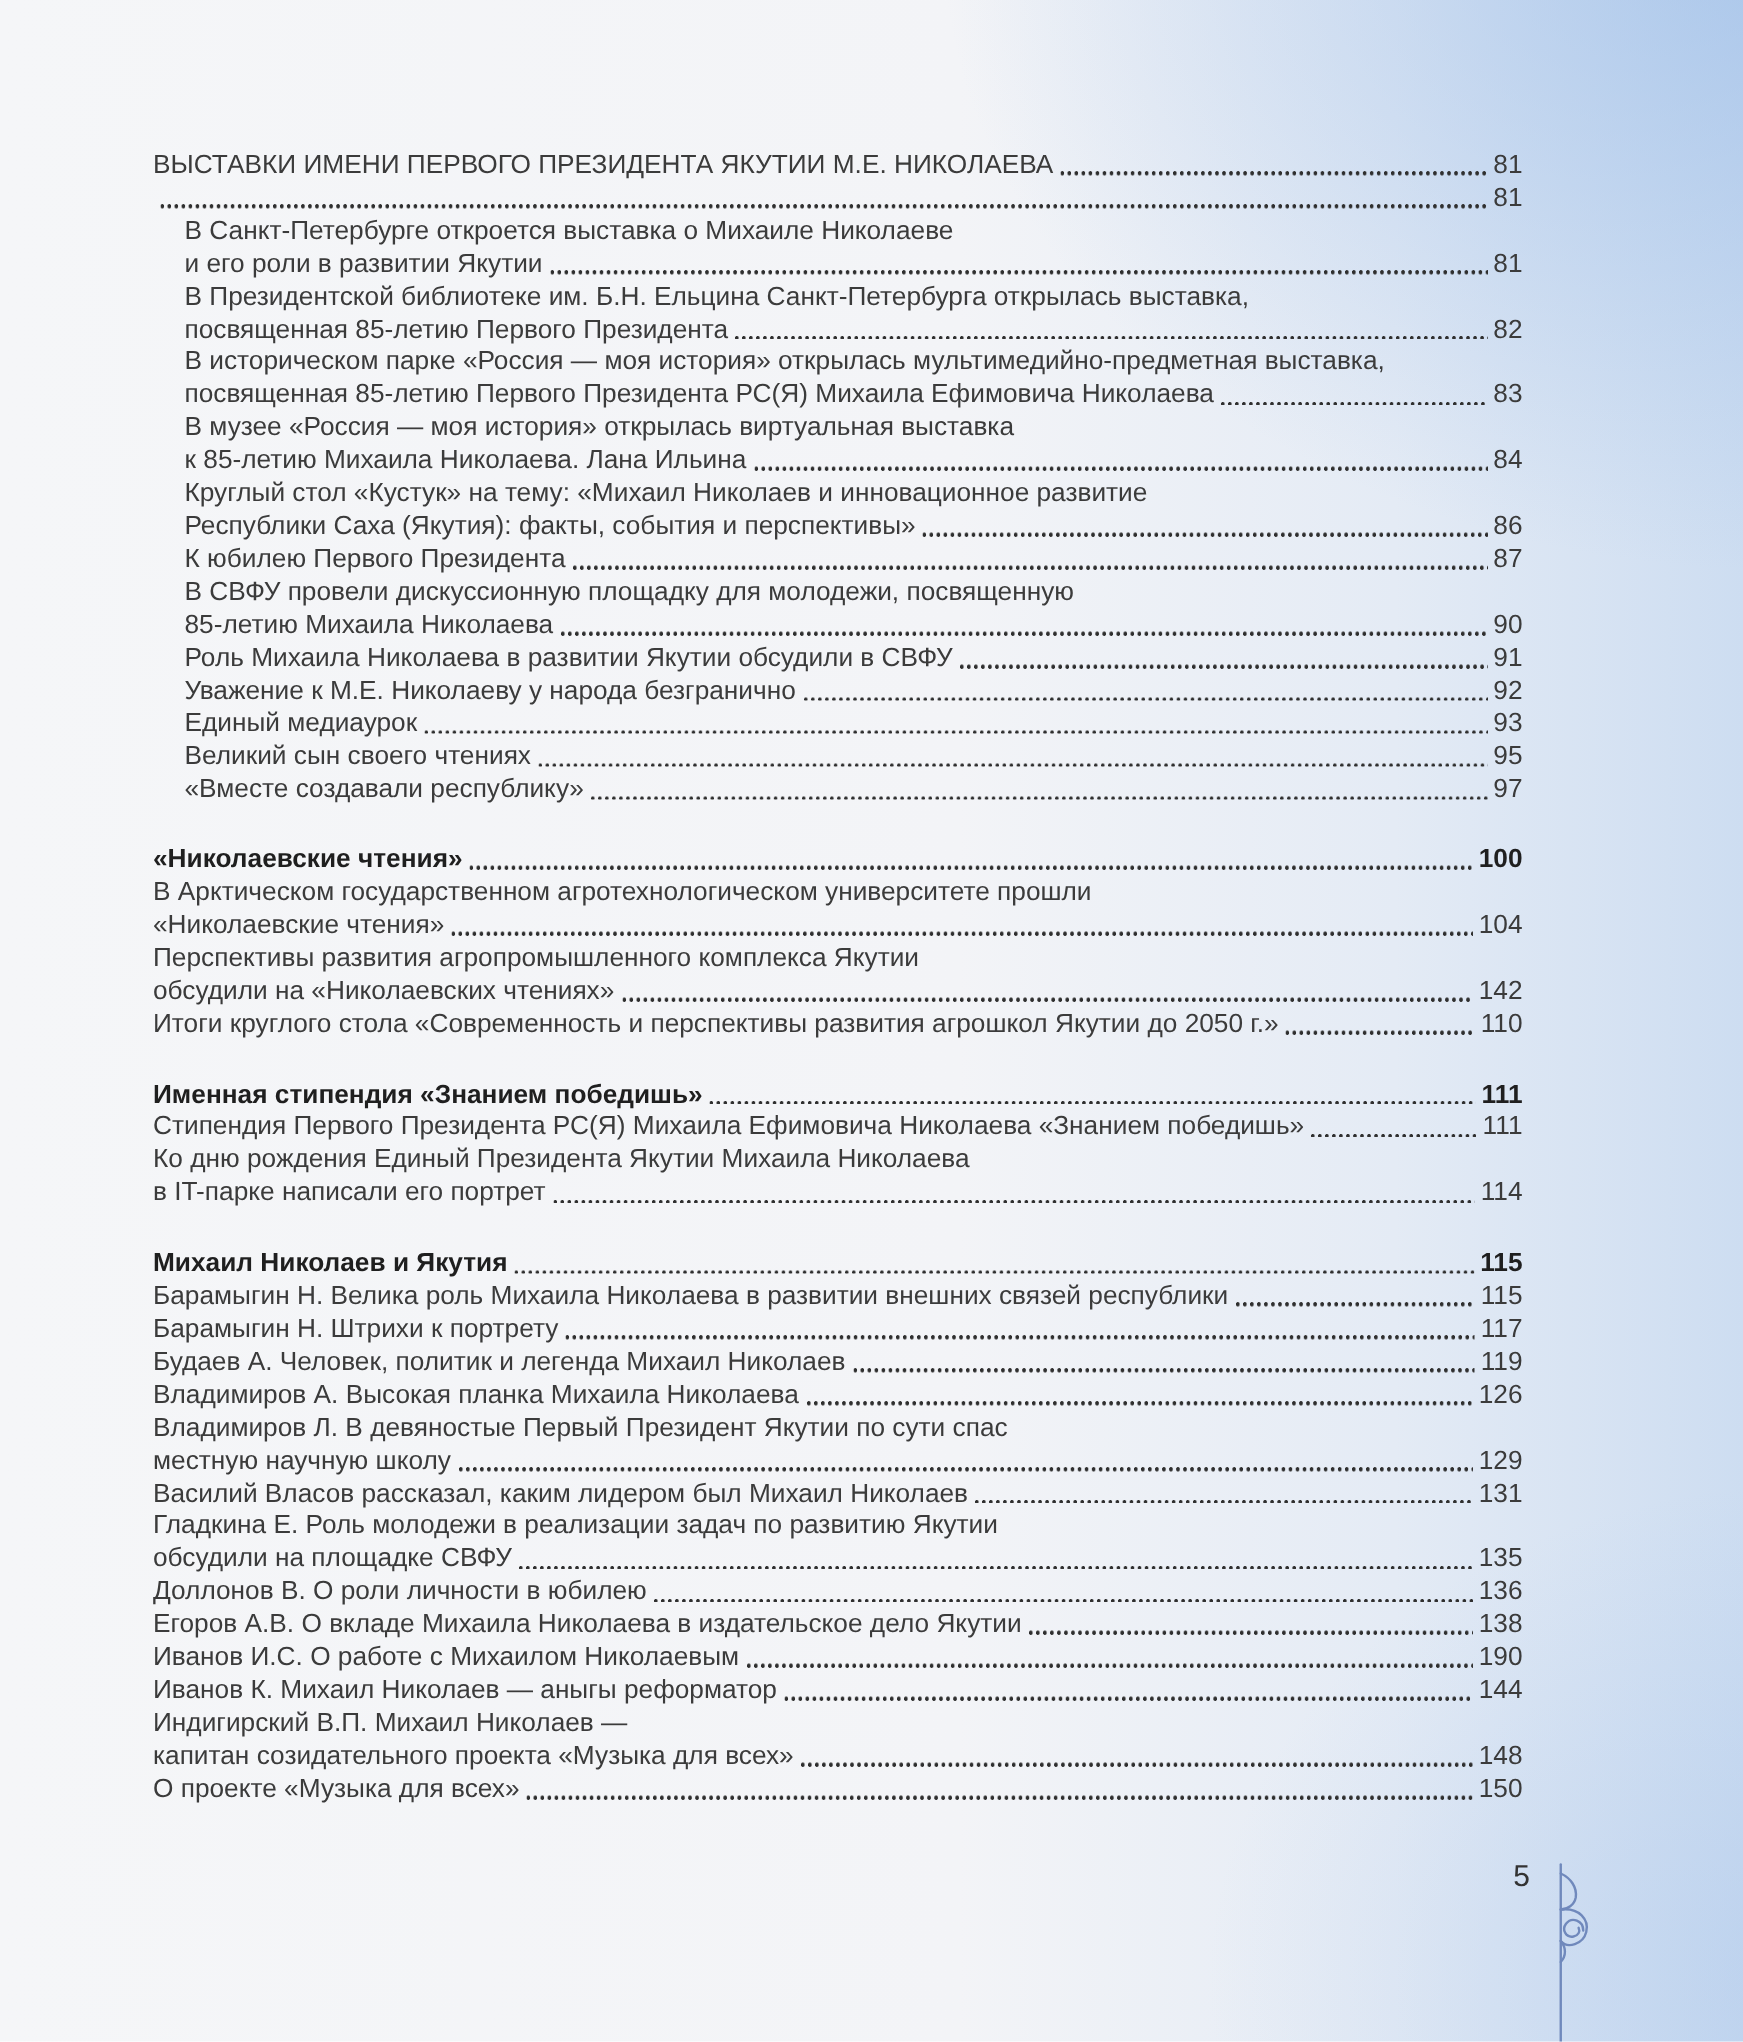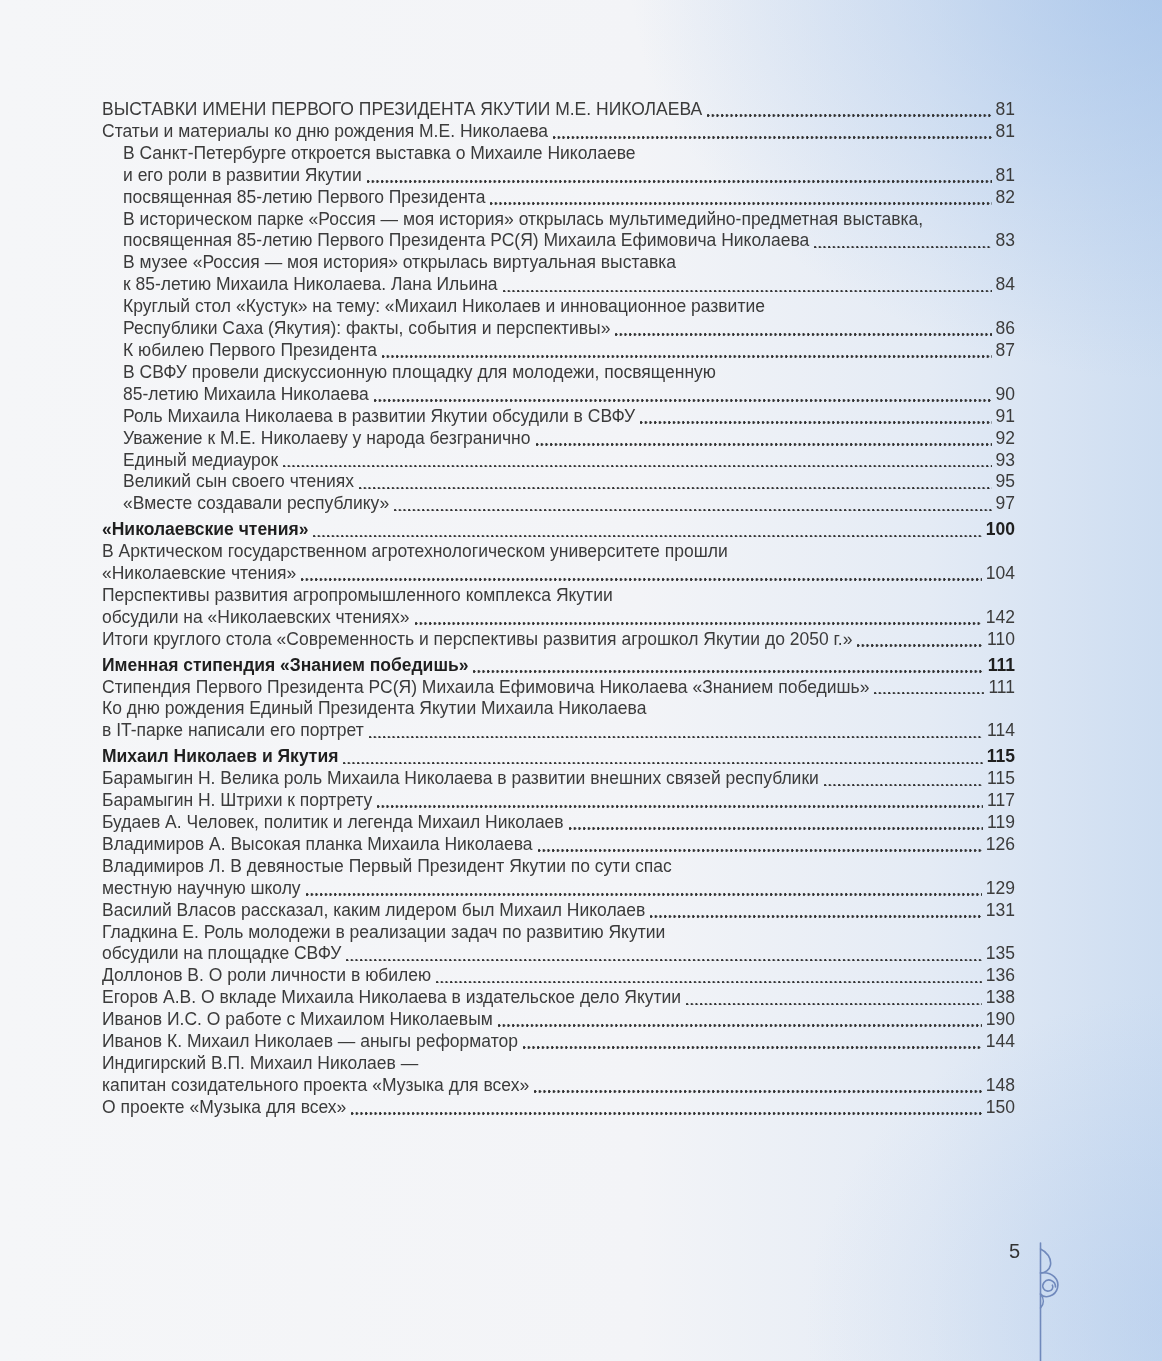--- a/index.html
+++ b/index.html
@@ -16,21 +16,21 @@
   }
   .content {
     position: absolute;
     left: 102px;
     top: 99px;
     width: 913px;
     font-size: 17.5px;
     line-height: 21.9px;
     color: #3b3b3b;
   }
-  .toc-section + .toc-section { margin-top: 4px; }
+  .toc-section + .toc-section { margin-top: 25px; }
   .toc-entry.bold { font-weight: 700; color: #1f1f1f; }
   .toc-entry.indent { margin-left: 21px; }
   .line { display: flex; align-items: flex-end; text-align: center; }
   .text { white-space: pre; flex: 0 1 auto; }
   .leader {
     flex: 1 1 auto;
     min-width: 12px;
     height: 2.6px;
     margin: 0 4px 4px 5px;
     background-image: radial-gradient(circle at 1.2px 1.3px, #2f2f2f 1.05px, rgba(0,0,0,0) 1.45px);
@@ -60,36 +60,38 @@
     <div class="toc-section">
       <div class="toc-entry">
         <div class="line">
           <span class="text">ВЫСТАВКИ ИМЕНИ ПЕРВОГО ПРЕЗИДЕНТА ЯКУТИИ М.Е. НИКОЛАЕВА</span>
           <span class="leader"></span>
           <span class="pg">81</span>
         </div>
       </div>
       <div class="toc-entry">
         <div class="line">
-          <span class="text">Статьи и материалы ко дню рождения М.Е. Николаева</span>
           <span class="leader"></span>
           <span class="pg">81</span>
         </div>
       </div>
       <div class="toc-entry indent">
         <div class="line">
           <span class="text">В Санкт-Петербурге откроется выставка о Михаиле Николаеве</span>
         </div>
         <div class="line">
           <span class="text">и его роли в развитии Якутии</span>
           <span class="leader"></span>
           <span class="pg">81</span>
         </div>
       </div>
       <div class="toc-entry indent">
+        <div class="line">
+          <span class="text">В Президентской библиотеке им. Б.Н. Ельцина Санкт-Петербурга открылась выставка,</span>
+        </div>
         <div class="line">
           <span class="text">посвященная 85-летию Первого Президента</span>
           <span class="leader"></span>
           <span class="pg">82</span>
         </div>
       </div>
       <div class="toc-entry indent">
         <div class="line">
           <span class="text">В историческом парке «Россия — моя история» открылась мультимедийно-предметная выставка,</span>
         </div>

